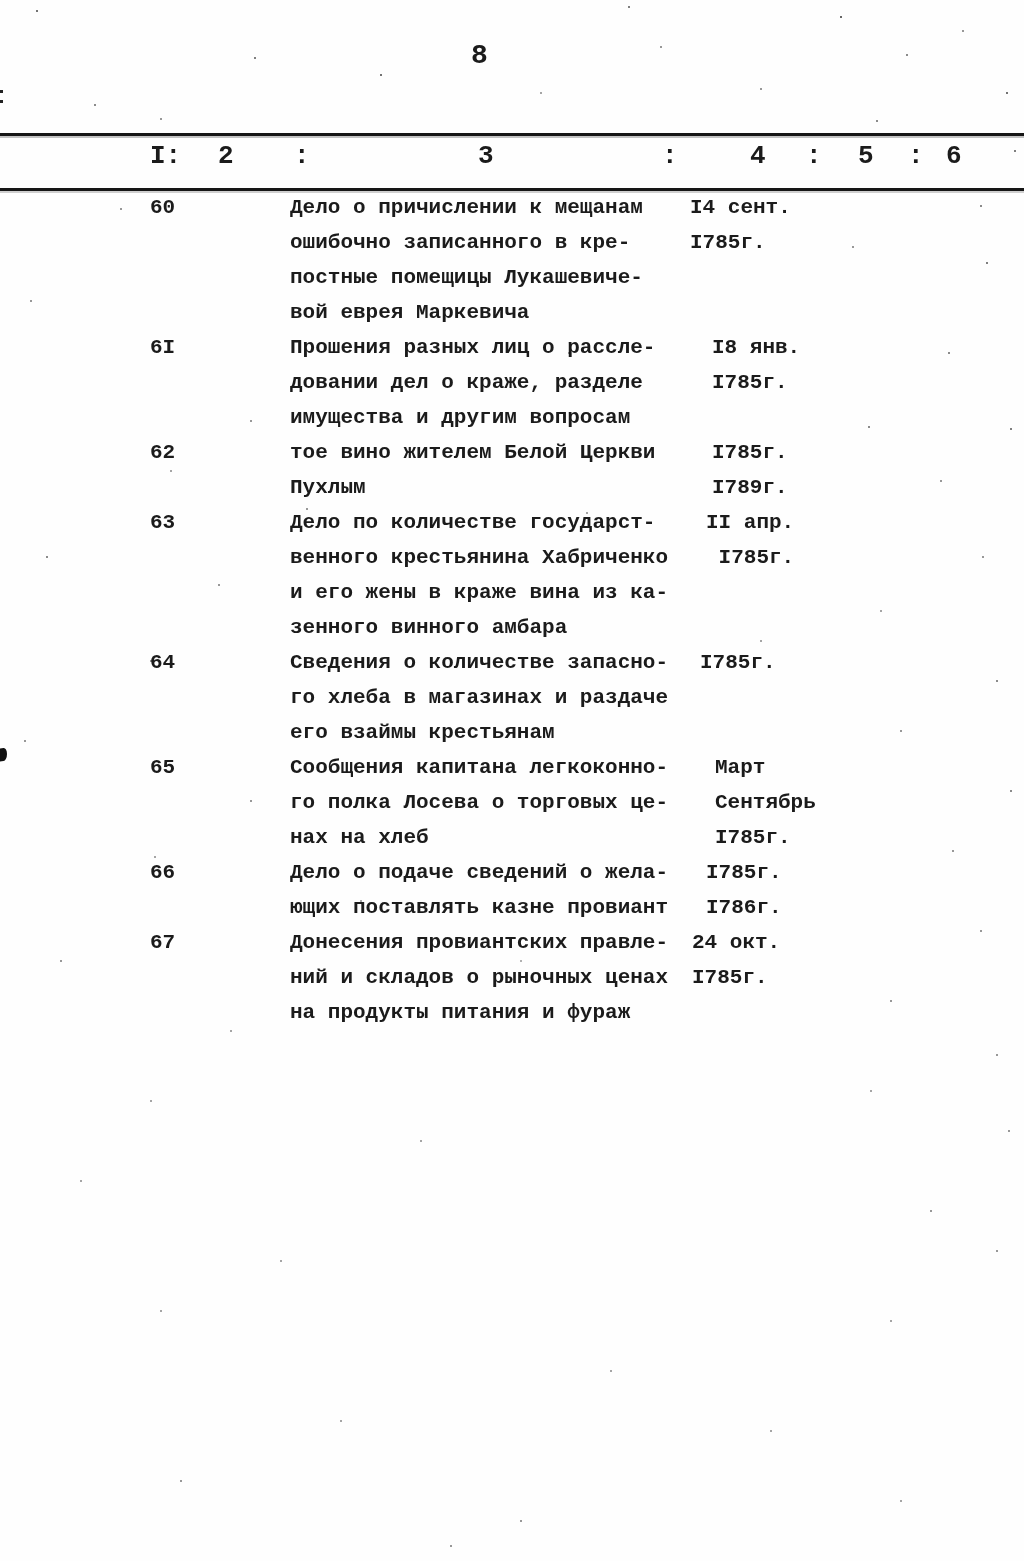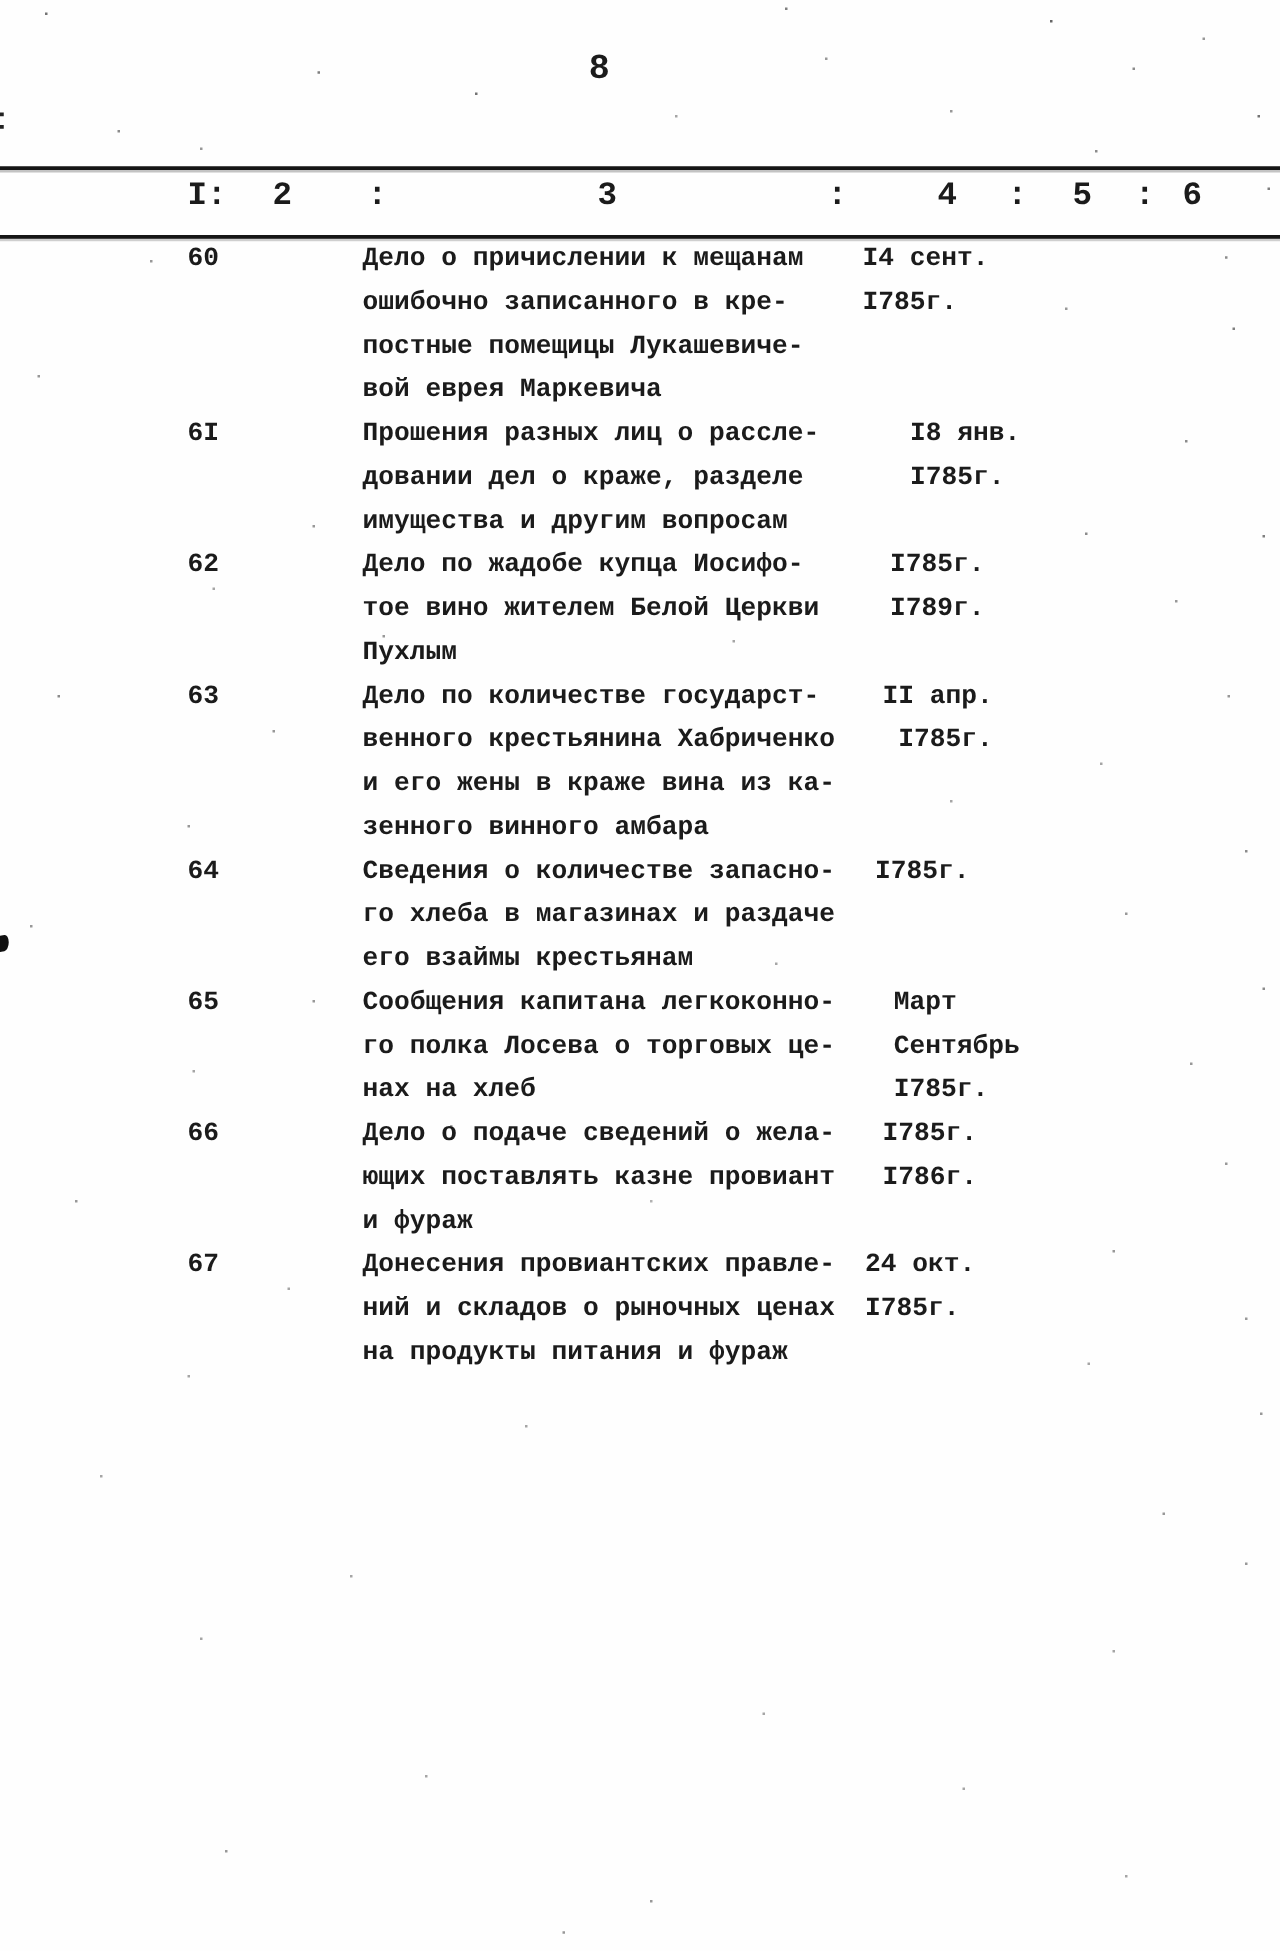--- a/index.html
+++ b/index.html
@@ -82,21 +82,21 @@
   .entry .desc .line,
   .entry .dates .line {
     white-space: nowrap;
     height: 35px;
   }
   .entry .dates {
     position: absolute;
     top: 0;
     left: 690px;
   }
-  .entry:nth-child(2) .dates { left: 728px; }
+  .entry:nth-child(2) .dates { left: 712px; }
   .entry:nth-child(3) .dates { left: 712px; }
   .entry:nth-child(4) .dates { left: 706px; text-align: right; }
   .entry:nth-child(5) .dates { left: 700px; }
   .entry:nth-child(6) .dates { left: 715px; }
   .entry:nth-child(7) .dates { left: 706px; }
   .entry:nth-child(8) .dates { left: 692px; }
   
   .artifact-colon {
     position: absolute;
     left: 0;
@@ -201,21 +201,20 @@
           <div class="line">имущества и другим вопросам</div>
         </div>
         <div class="dates">
           <div class="line">I8 янв.</div>
           <div class="line">I785г.</div>
         </div>
       </div>
       <div class="entry">
         <div class="num">62</div>
         <div class="desc">
-          <div class="line">Дело по жадобе купца Иосифо-</div>
           <div class="line">тое вино жителем Белой Церкви</div>
           <div class="line">Пухлым</div>
         </div>
         <div class="dates">
           <div class="line">I785г.</div>
           <div class="line">I789г.</div>
         </div>
       </div>
       <div class="entry">
         <div class="num">63</div>
@@ -252,21 +251,20 @@
           <div class="line">Март</div>
           <div class="line">Сентябрь</div>
           <div class="line">I785г.</div>
         </div>
       </div>
       <div class="entry">
         <div class="num">66</div>
         <div class="desc">
           <div class="line">Дело о подаче сведений о жела-</div>
           <div class="line">ющих поставлять казне провиант</div>
-          <div class="line">и фураж</div>
         </div>
         <div class="dates">
           <div class="line">I785г.</div>
           <div class="line">I786г.</div>
         </div>
       </div>
       <div class="entry">
         <div class="num">67</div>
         <div class="desc">
           <div class="line">Донесения провиантских правле-</div>

